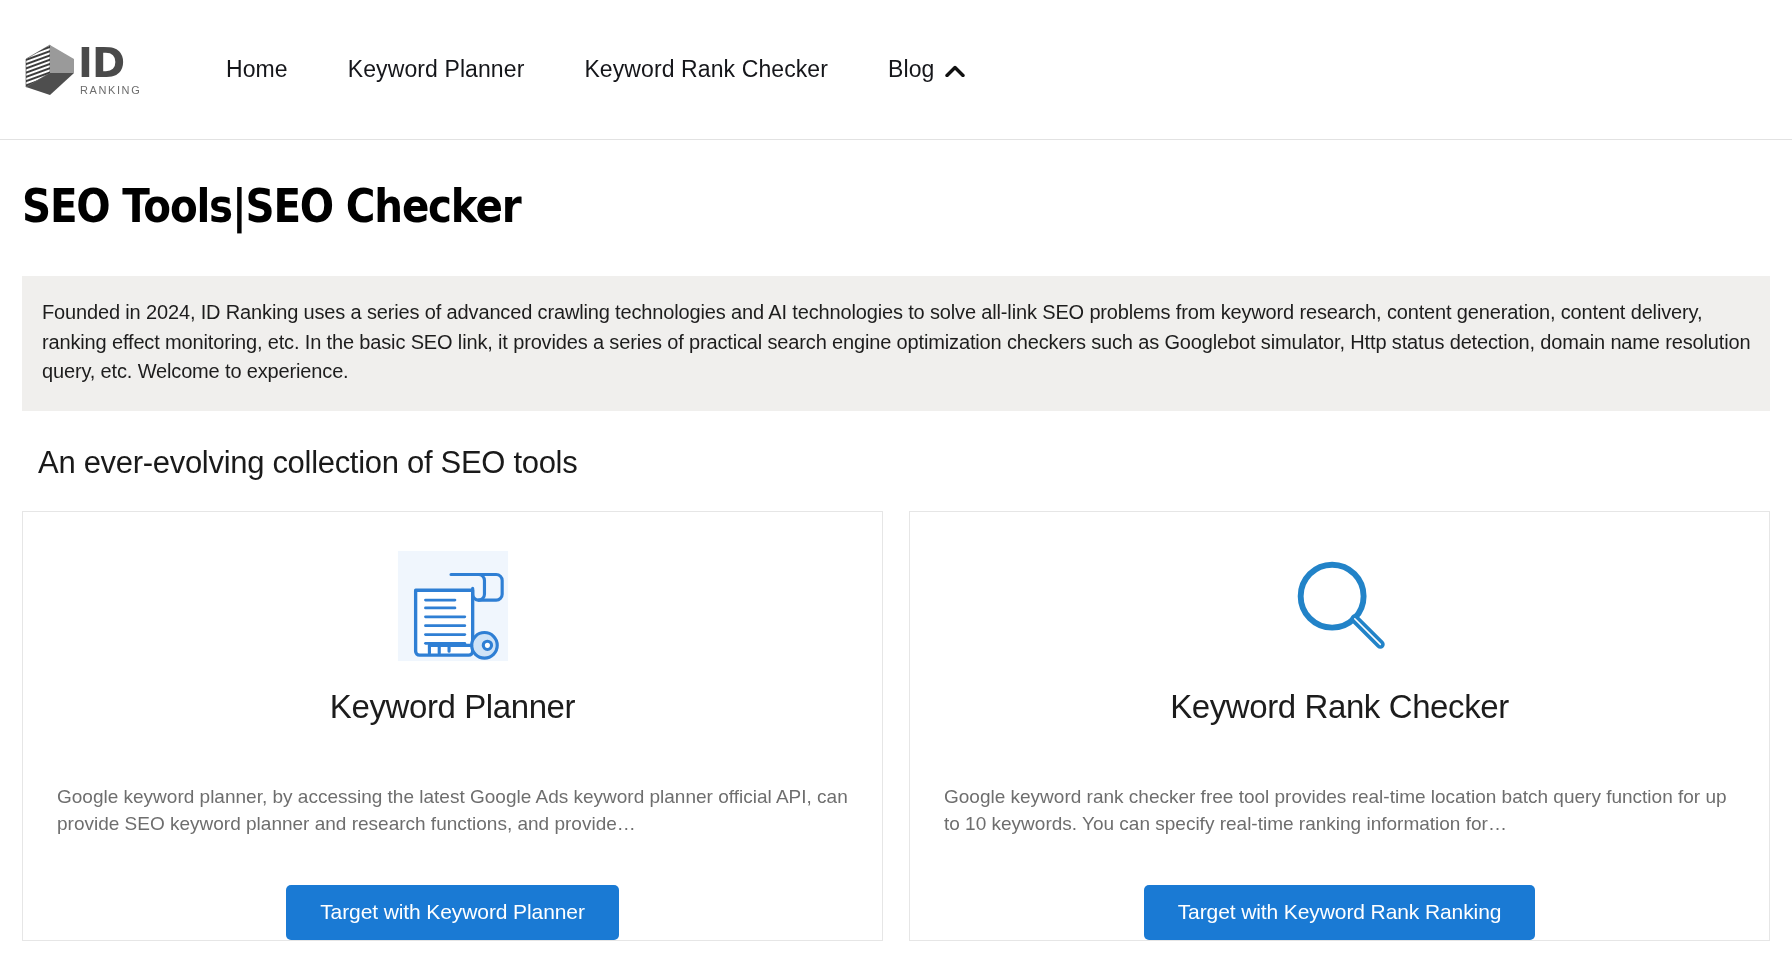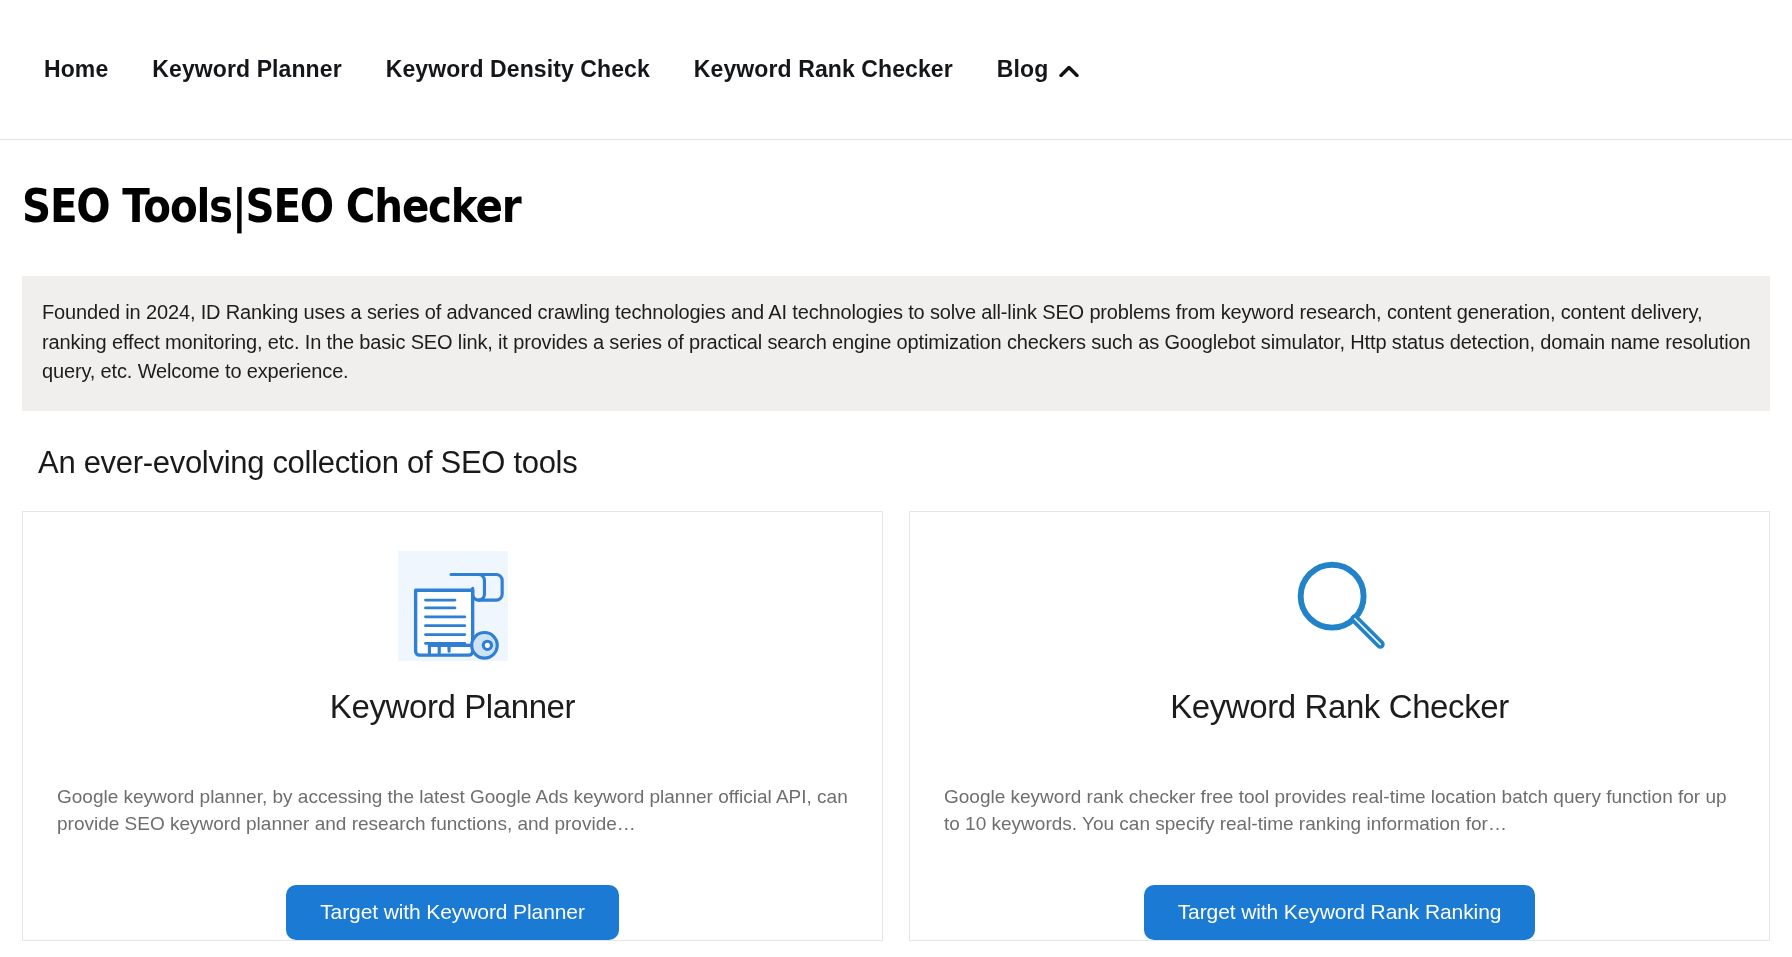--- a/index.html
+++ b/index.html
@@ -47,22 +47,21 @@
     font-size: 11px;
     letter-spacing: 1.6px;
     color: #6d6d6d;
     margin-top: 2px;
     padding-left: 2px;
   }
 
   nav.main-nav {
     display: flex;
     align-items: flex-end;
-    gap: 0px;
-    font-weight: bold;
+    gap: 16px;
   }
   nav.main-nav .nav-item {
     font-size: 23px;
     color: #15161a;
     padding: 6px 22px;
     white-space: nowrap;
     display: inline-flex;
     align-items: center;
     gap: 11px;
     cursor: pointer;
@@ -147,45 +146,64 @@
     line-height: 1.42;
     color: #6e6e6e;
     margin-top: 25px;
     max-width: 800px;
   }
   .card-btn {
     margin-top: 28px;
     background: #1a7ad4;
     color: #ffffff;
     border: none;
-    border-radius: 10px;
+    border-radius: 5px;
     font-size: 21px;
     font-family: "Liberation Sans", sans-serif;
     padding: 0 34px;
     height: 56px;
     min-width: 330px;
     cursor: pointer;
     letter-spacing: -0.1px;
   }
 </style>
 </head>
 <body>
 
 <header class="site-header">
 
+  <a class="logo">
+    <span class="logo-mark">
+      <svg viewBox="0 0 62 62" width="62" height="62" aria-hidden="true">
+        <defs>
+          <pattern id="stripes" width="4" height="4" patternUnits="userSpaceOnUse" patternTransform="rotate(-20)">
+            <rect width="4" height="2" fill="#3c3c3c"></rect>
+            <rect y="2" width="4" height="2" fill="#ffffff"></rect>
+          </pattern>
+        </defs>
+
+        <polygon points="4,20 28,6 28,34 4,48" fill="url(#stripes)" stroke="#3c3c3c" stroke-width="0.6"></polygon>
+
+        <polygon points="28,6 52,20 52,34 28,34" fill="#9a9a9a"></polygon>
+
+        <polygon points="4,48 28,34 52,34 28,56" fill="#4e4e4e"></polygon>
+      </svg>
+    </span>
+    <span class="logo-word">
+      <span class="logo-id">ID</span>
+      <span class="logo-sub">RANKING</span>
+    </span>
+  </a>
 
   <nav class="main-nav">
     <span class="nav-item">
       <span>Home</span>
     </span>
     <span class="nav-item">
       <span>Keyword Planner</span>
-    </span>
-    <span class="nav-item">
-      <span>Keyword Density Check</span>
     </span>
     <span class="nav-item">
       <span>Keyword Rank Checker</span>
     </span>
     <span class="nav-item">
       <span>Blog</span>
       <span class="caret-up">
         <svg viewBox="0 0 20 12" width="20" height="12">
             <path d="M2 10.5 L10 2.5 L18 10.5" fill="none" stroke="#111" stroke-width="3.4" stroke-linecap="round" stroke-linejoin="round"></path>
           </svg>

